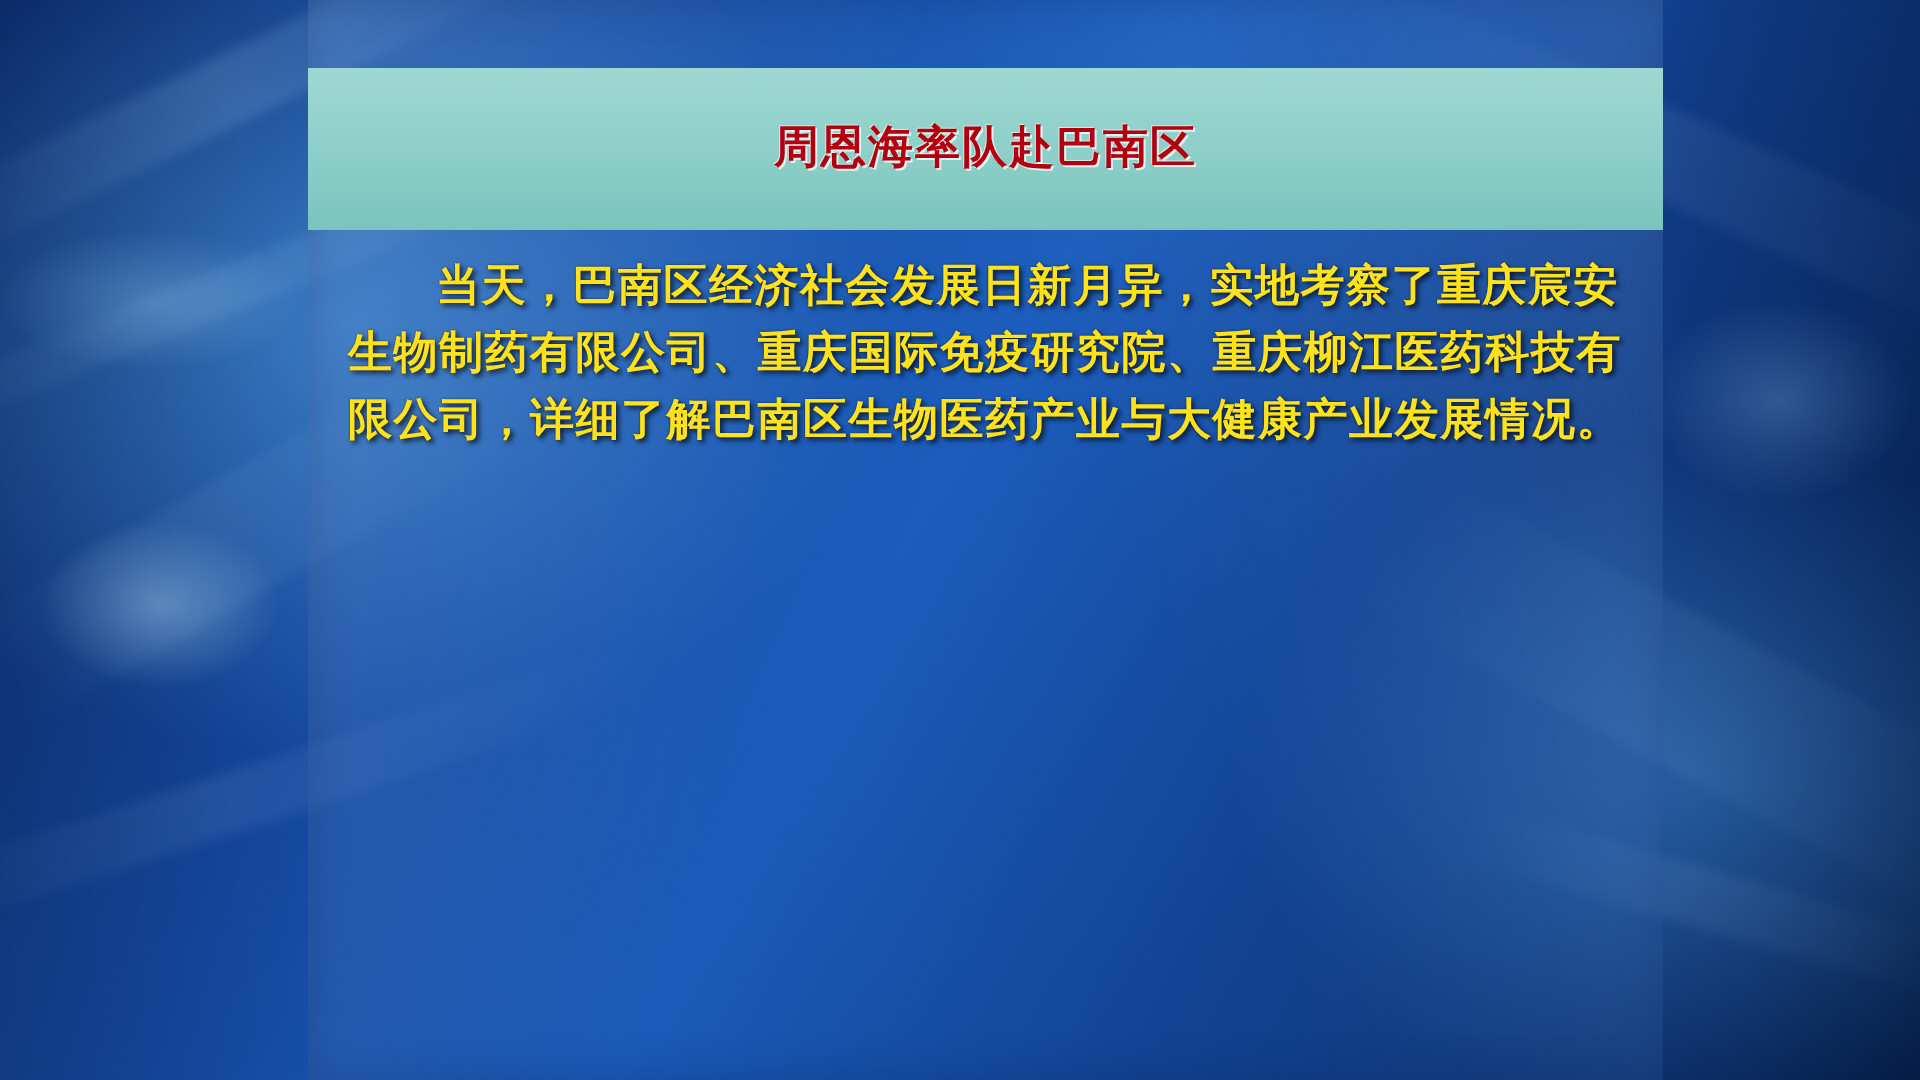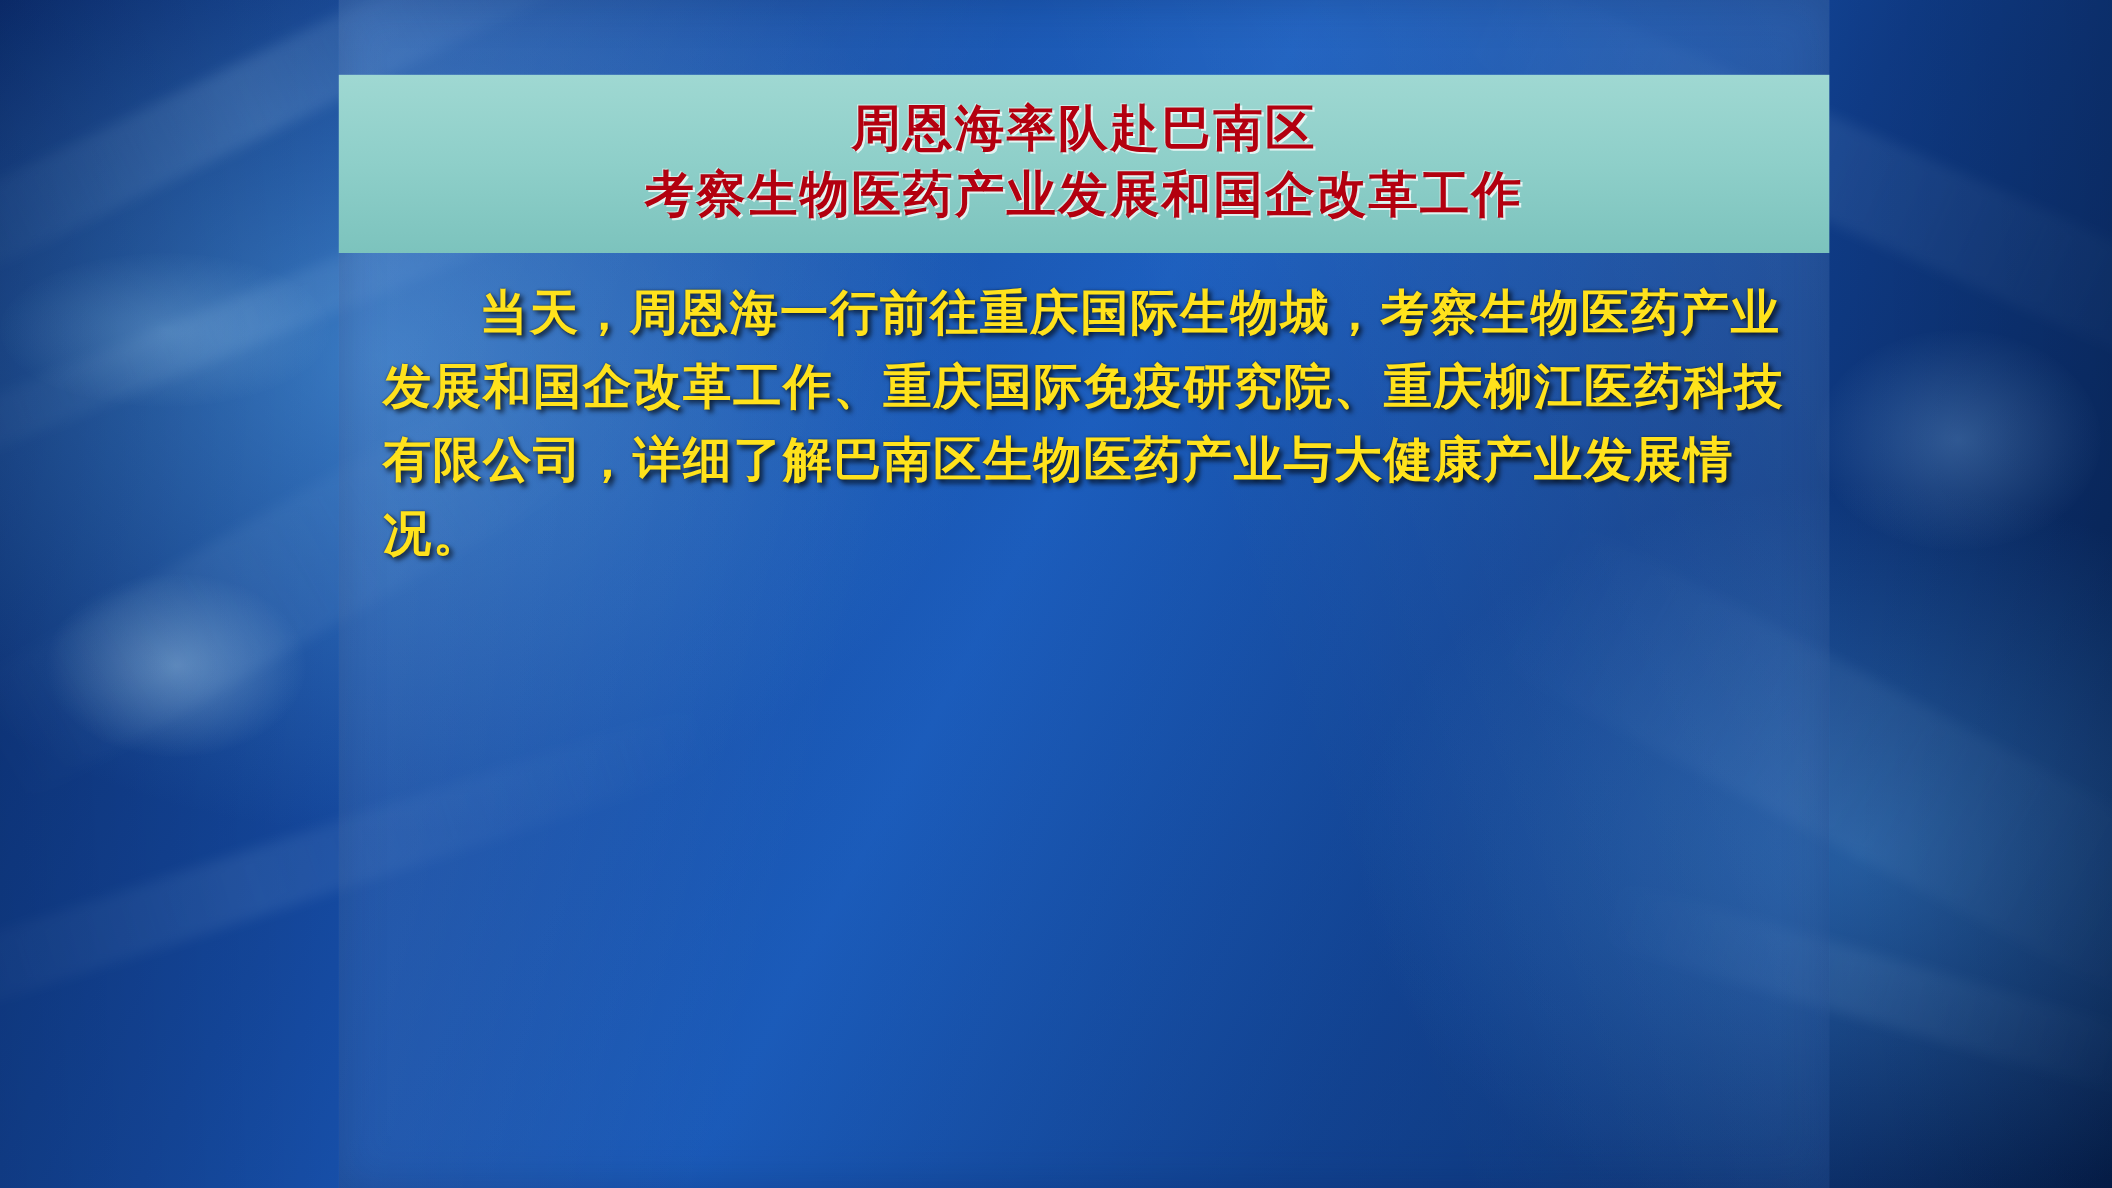--- a/index.html
+++ b/index.html
@@ -144,22 +144,21 @@
   <div class="glow g1"></div>
   <div class="glow g2"></div>
   <div class="glow g3"></div>
 
   <div class="panel">
     <div class="panel-sheen"></div>
   </div>
 
   <div class="headline-band">
     <div class="headline-line">周恩海率队赴巴南区</div>
-    <div class="headline-line">考察生物医药产业发展和国企改革工作</div>
   </div>
 
   <div class="body-copy">
-    <p class="para">当天，周恩海一行前往重庆国际生物城，考察生物医药产业发展和国企改革工作、重庆国际免疫研究院、重庆柳江医药科技有限公司，详细了解巴南区生物医药产业与大健康产业发展情况。</p>
+    <p class="para">当天，巴南区经济社会发展日新月异，实地考察了重庆宸安生物制药有限公司、重庆国际免疫研究院、重庆柳江医药科技有限公司，详细了解巴南区生物医药产业与大健康产业发展情况。</p>
   </div>
 
   <div class="edge edge-l"></div>
   <div class="edge edge-r"></div>
 </div>
 
 </body></html>

